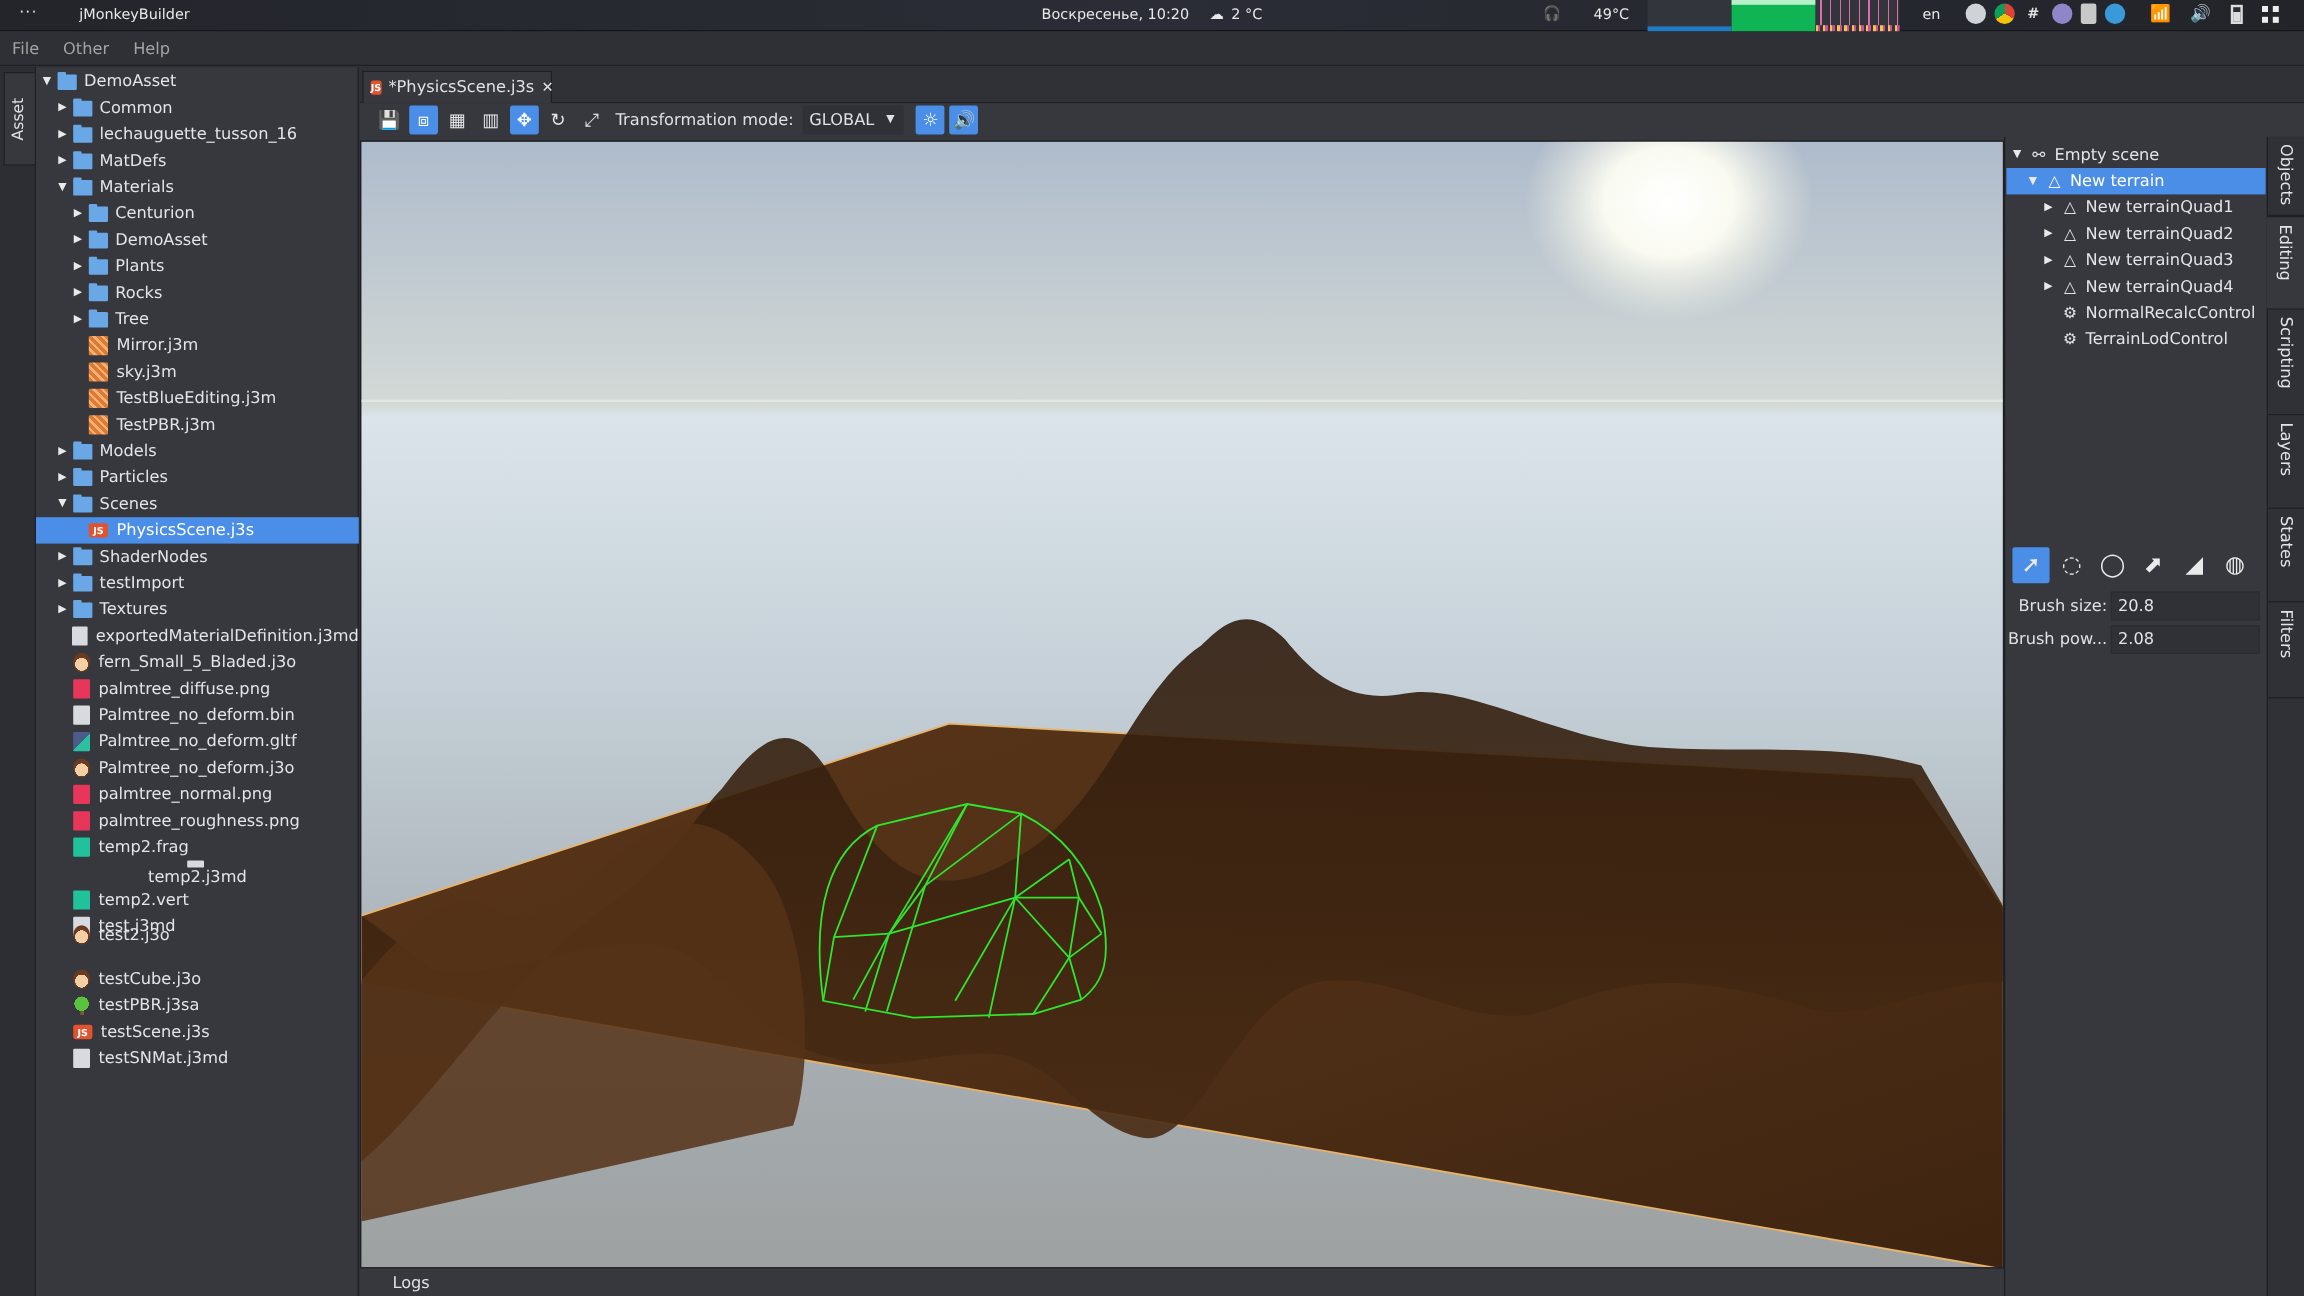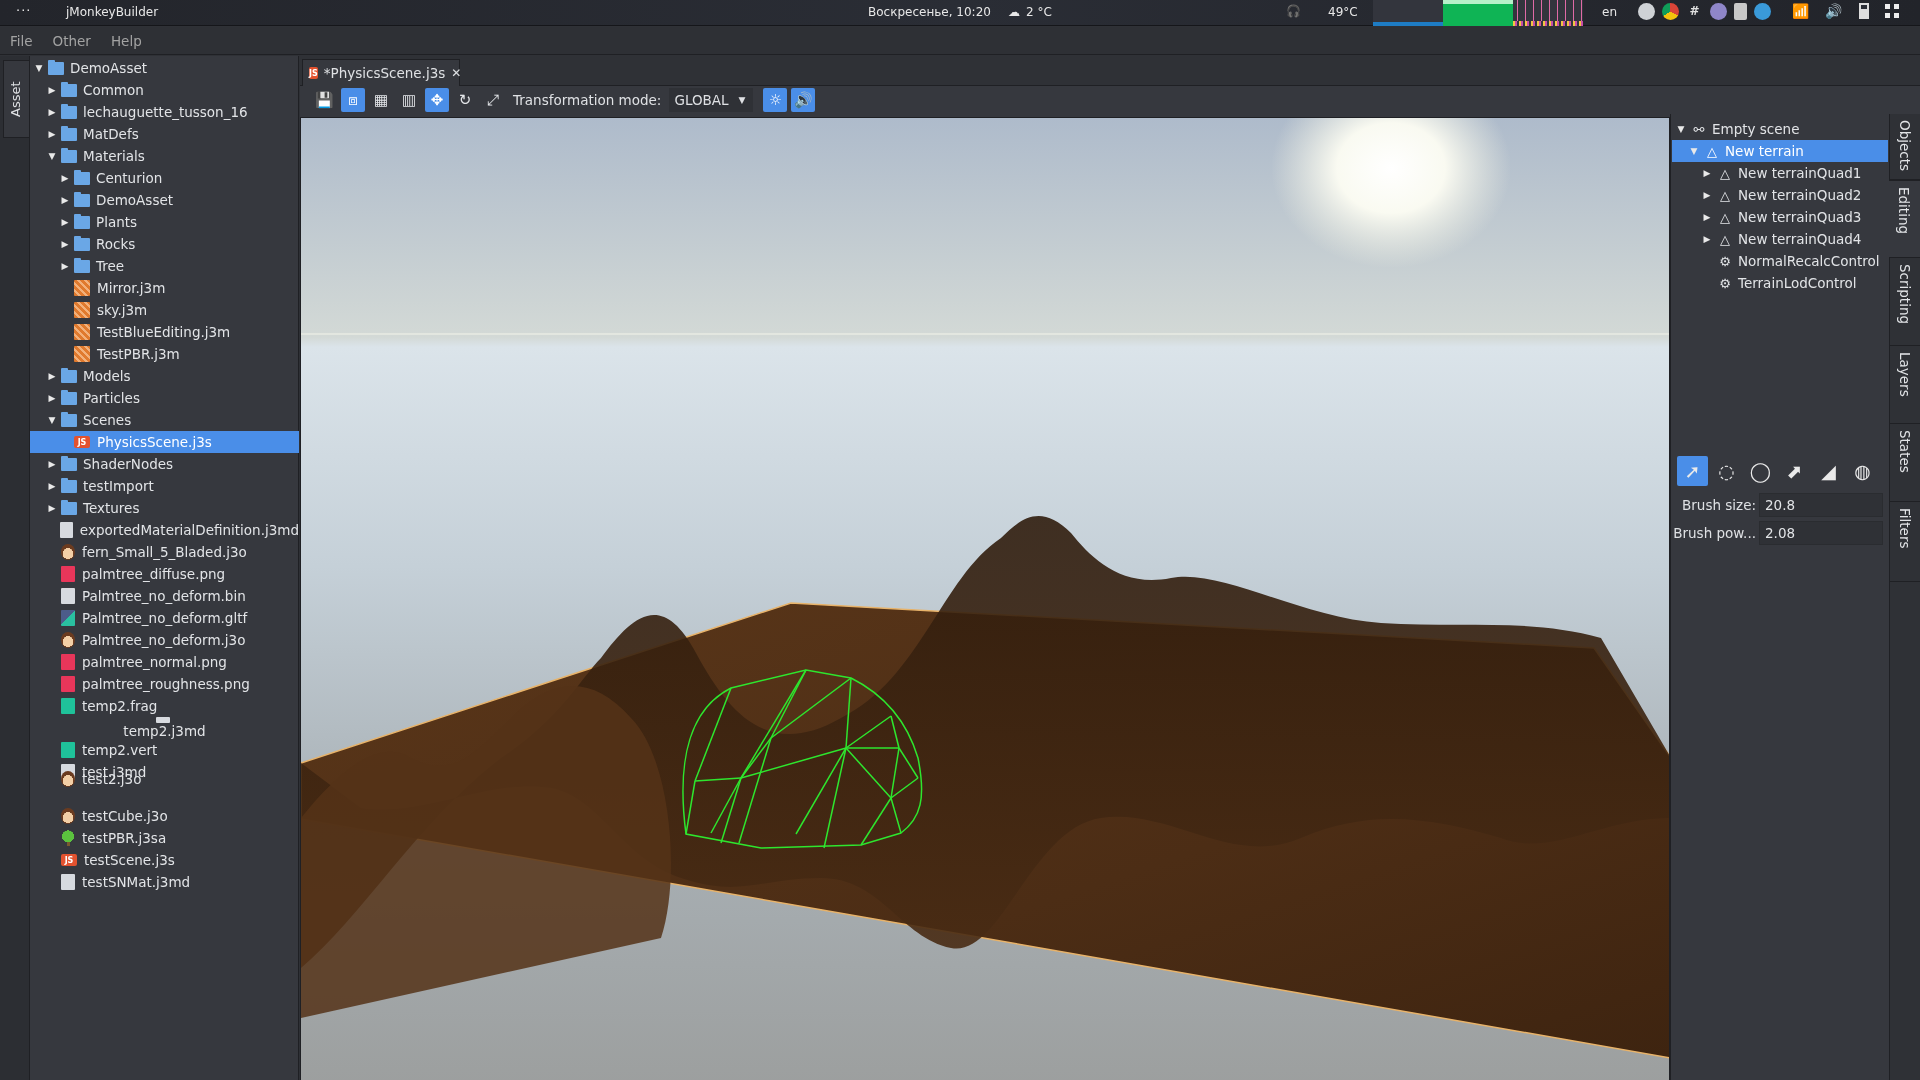--- a/index.html
+++ b/index.html
@@ -410,20 +410,23 @@
         <line x1="545" y1="630" x2="523" y2="730"></line>
         <line x1="545" y1="630" x2="495" y2="716"></line>
         <line x1="470" y1="620" x2="438" y2="725"></line>
         <line x1="440" y1="660" x2="410" y2="715"></line>
         <line x1="394" y1="663" x2="385" y2="716"></line>
         <line x1="440" y1="660" x2="420" y2="725"></line>
       </g>
     </svg>
   </div>
 
+  <div id="logs">
+    <span>Logs</span>
+  </div>
 
   <div id="rightpanel" style="left:1370px; top:58px;">
     <div id="objects-tree">
         <div class="otree-row" style="top: 4px;">
           <span class="arrow" style="margin-left: 4px; margin-right: 4px;">▼</span>
           <span class="ico">⚯</span>
           <span>Empty scene</span>
         </div>
         <div class="otree-row selected" style="top: 26px;">
           <span class="arrow" style="margin-left: 17px; margin-right: 4px;">▼</span>

